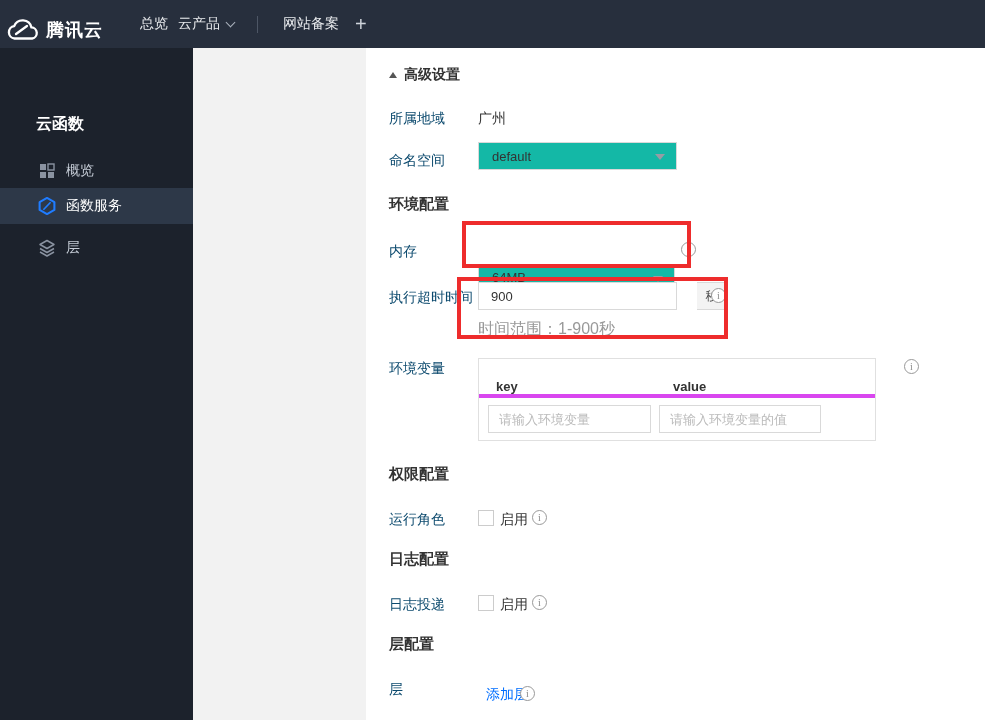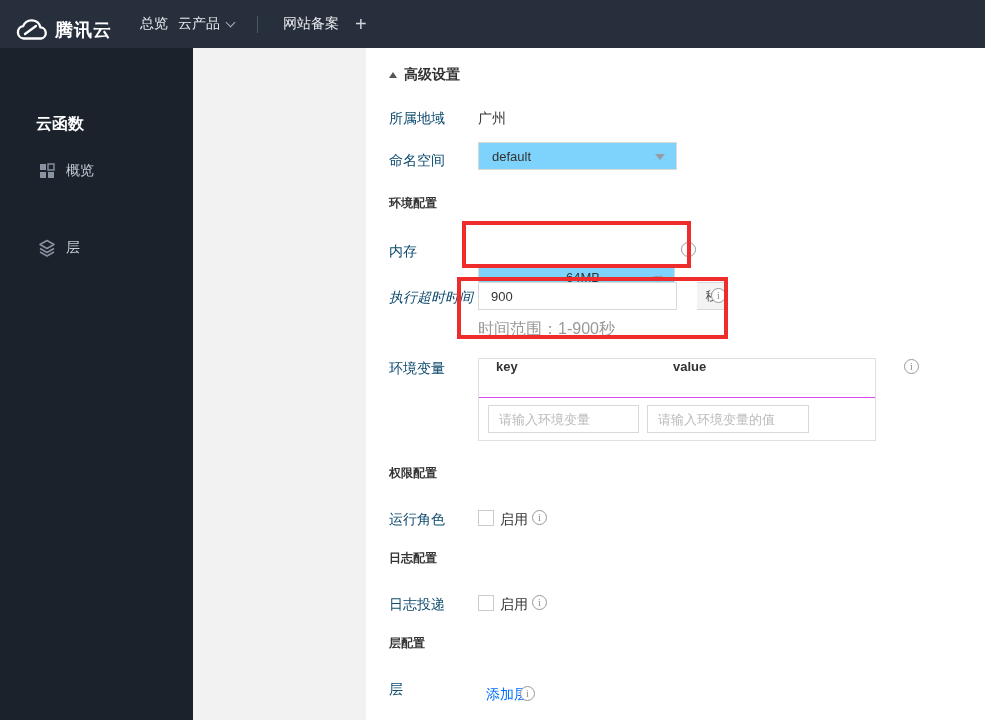--- a/index.html
+++ b/index.html
@@ -2,21 +2,21 @@
 <html><head>
 <meta charset="utf-8">
 <style>
   * { margin:0; padding:0; box-sizing:border-box; }
   html,body { width:985px; height:720px; overflow:hidden; background:#fff;
     font-family:"Liberation Sans","DejaVu Sans",sans-serif; }
   .stage { position:relative; width:985px; height:720px; }
 
   
   .topnav { position:absolute; left:0; top:0; width:985px; height:48px; background:#272f3d; }
-  .brand { position:absolute; left:14px; top:0; height:60px; display:flex; align-items:center; cursor:pointer; }
+  .brand { position:absolute; left:5px; top:0; height:60px; display:flex; align-items:center; cursor:pointer; }
   .brand-text { color:#fff; font-size:18px; font-weight:bold; letter-spacing:1px; margin-left:7px; }
   .nav-item { position:absolute; top:0; height:48px; display:flex; align-items:center;
     color:#e9ebee; font-size:14px; cursor:pointer; }
   .nav-chevron { display:inline-block; width:7px; height:7px; border-right:1.5px solid #aab2bd;
     border-bottom:1.5px solid #aab2bd; transform:rotate(45deg); margin-left:7px; margin-top:-4px; }
   .nav-divider { position:absolute; left:257px; top:16px; width:1px; height:17px; background:#4d5665; }
   .nav-plus { position:absolute; left:355px; top:0; height:48px; display:flex; align-items:center;
     color:#cfd4db; font-size:20px; font-weight:300; cursor:pointer; }
 
   
@@ -29,43 +29,43 @@
   .sb-item.active { background:#2d3848; color:#ffffff; }
 
   
   .graypanel { position:absolute; left:193px; top:48px; width:173px; height:672px; background:#f2f2f2; }
 
   
   .main { position:absolute; left:366px; top:48px; width:619px; height:672px; background:#fff; }
   .abs { position:absolute; }
   .label { color:#0c4a6e; font-size:14px; white-space:nowrap; }
   .value { color:#333; font-size:14px; }
-  .section-h { color:#333; font-size:12px; font-weight:bold; }
+  .section-h { color:#333; font-size:15px; font-weight:bold; }
   .tri-up { display:inline-block; width:0; height:0; border-left:4px solid transparent;
     border-right:4px solid transparent; border-bottom:6px solid #555; margin-right:7px; vertical-align:1px; }
-  .selectbox { background:#7dd3fc; border:1px solid #d9d9d9; height:28px; display:flex; align-items:center;
+  .selectbox { background:#14b8a6; border:1px solid #d9d9d9; height:28px; display:flex; align-items:center;
     padding-left:13px; font-size:13px; color:#333; cursor:pointer; position:relative; }
   .selectbox .caret { position:absolute; right:11px; top:11px; width:0; height:0;
     border-left:5px solid transparent; border-right:5px solid transparent; border-top:6px solid #979ca4; }
   .textinput { border:1px solid #d9d9d9; height:28px; font-size:13px; color:#333; padding:0 12px;
     outline:none; font-family:inherit; background:#fff; }
   .inputgroup { display:flex;gap:20px; }
   .unitbox { width:30px; height:28px; background:#f3f3f3; border:1px solid #d9d9d9; border-left:none;
     display:flex; align-items:center; justify-content:center; font-size:12px; color:#444; }
   .hint { color:#999; font-size:16px; }
   .redbox { border:4px solid #ee2c2c; background:transparent; pointer-events:none; z-index:5; }
   .info-icon { display:inline-flex; width:15px; height:15px; border:1px solid #999; border-radius:50%;
     color:#888; font-size:10px; font-family:"Liberation Serif","DejaVu Serif",serif;
     align-items:center; justify-content:center; cursor:pointer; background:#fff; }
   .checkbox { display:inline-block; width:16px; height:16px; background:#fff; border:1px solid #ccc; cursor:pointer; }
   .link { color:#006eff; font-size:14px; cursor:pointer; text-decoration:none;margin-left:8px; }
 
   
   .envtable { width:398px; border:1px solid #e0e0e0; background:#fff; }
-  .envtable .thead { display:flex; height:39px; align-items:flex-start; border-bottom:1px solid #d946ef; }
+  .envtable .thead { display:flex; height:39px; align-items:flex-end; border-bottom:4px solid #d946ef; }
   .envtable .th { font-size:13px; font-weight:bold; color:#333; }
   .envtable .th.key { padding-left:17px; width:194px; }
   .envtable .tbody { display:flex; height:42px; align-items:center; }
   .envtable .tbody input { font-family:inherit; }
   .envtable input::placeholder { color:#bbb; }
   .ph-input { border:1px solid #d9d9d9; height:28px; font-size:13px; color:#333; padding:0 10px; outline:none; }
 </style>
 </head>
 <body>
 
@@ -105,20 +105,29 @@
         <svg width="16" height="16" viewBox="0 0 16 16">
           <rect x="1" y="1" width="6" height="6" fill="#8a93a1"></rect>
           <rect x="9" y="1" width="6" height="6" fill="none" stroke="#8a93a1" stroke-width="1.4"></rect>
           <rect x="1" y="9" width="6" height="6" fill="#8a93a1"></rect>
           <rect x="9" y="9" width="6" height="6" fill="#8a93a1"></rect>
         </svg>
       </span>
       <span>概览</span>
     </div>
 
+    <div class="sb-item active" style="top:140px;">
+      <span class="sb-ico">
+        <svg width="19" height="20" viewBox="0 0 19 20">
+          <polygon points="9.5,1.5 17.3,5.9 17.3,14.1 9.5,18.5 1.7,14.1 1.7,5.9" fill="none" stroke="#1f7cff" stroke-width="2.2" stroke-linejoin="round"></polygon>
+          <line x1="6.2" y1="13.4" x2="12.8" y2="6.6" stroke="#1f7cff" stroke-width="1.8" stroke-linecap="round"></line>
+        </svg>
+      </span>
+      <span>函数服务</span>
+    </div>
 
     <div class="sb-item" style="top:182px;">
       <span class="sb-ico">
         <svg width="18" height="18" viewBox="0 0 18 18">
           <polygon points="9,1.5 16,5.5 9,9.5 2,5.5" fill="none" stroke="#8a93a1" stroke-width="1.5" stroke-linejoin="round"></polygon>
           <polyline points="2,9.5 9,13.5 16,9.5" fill="none" stroke="#8a93a1" stroke-width="1.5" stroke-linejoin="round"></polyline>
           <polyline points="2,13 9,17 16,13" fill="none" stroke="#8a93a1" stroke-width="1.5" stroke-linejoin="round"></polyline>
         </svg>
       </span>
       <span>层</span>
@@ -138,44 +147,44 @@
 
     <div class="abs label" style="left:23px; top:104px;">命名空间</div>
     <div class="abs selectbox" style="left:112px; top:94px; width:199px;">
       <span>default</span>
       <span class="caret"></span>
     </div>
 
     <div class="abs section-h" style="left:23px; top:147px;">环境配置</div>
 
     <div class="abs label" style="left:23px; top:195px;">内存</div>
-    <div class="abs selectbox" style="left:112px; top:188px; width:197px; height:27px;justify-content:center;">
+    <div class="abs selectbox" style="left:112px; top:188px; width:197px; height:27px;">
       <span>64MB</span>
       <span class="caret"></span>
     </div>
     <span class="abs info-icon" style="left:315px; top:194px;">i</span>
     <div class="abs redbox" style="left:96px; top:173px; width:229px; height:47px;"></div>
 
-    <div class="abs label" style="left:23px; top:241px;font-style:italic;">执行超时时间</div>
+    <div class="abs label" style="left:23px; top:241px;">执行超时时间</div>
     <div class="abs inputgroup" style="left:112px; top:234px;">
       <input class="textinput" style="width: 199px;" type="text" value="900">
       <span class="unitbox">秒</span>
     </div>
     <span class="abs info-icon" style="left:345px; top:240px;">i</span>
     <div class="abs hint" style="left:112px; top:271px;">时间范围：1-900秒</div>
     <div class="abs redbox" style="left:91px; top:229px; width:271px; height:62px;"></div>
 
     <div class="abs label" style="left:23px; top:312px;">环境变量</div>
     <div class="abs envtable" style="left:112px; top:310px;">
       <div class="thead">
         <span class="th key">key</span>
         <span class="th">value</span>
       </div>
       <div class="tbody">
-        <input class="ph-input" style="margin-left: 9px; width: 151px;" type="text" placeholder="请输入环境变量">
+        <input class="ph-input" style="margin-left: 9px; width: 163px;" type="text" placeholder="请输入环境变量">
         <input class="ph-input" style="margin-left: 8px; width: 162px;" type="text" placeholder="请输入环境变量的值">
       </div>
     </div>
     <span class="abs info-icon" style="left:538px; top:311px;">i</span>
 
     <div class="abs section-h" style="left:23px; top:417px;">权限配置</div>
 
     <div class="abs label" style="left:23px; top:463px;">运行角色</div>
     <span class="abs checkbox" style="left:112px; top:462px;"></span>
     <div class="abs value" style="left:134px; top:463px;">启用</div>

